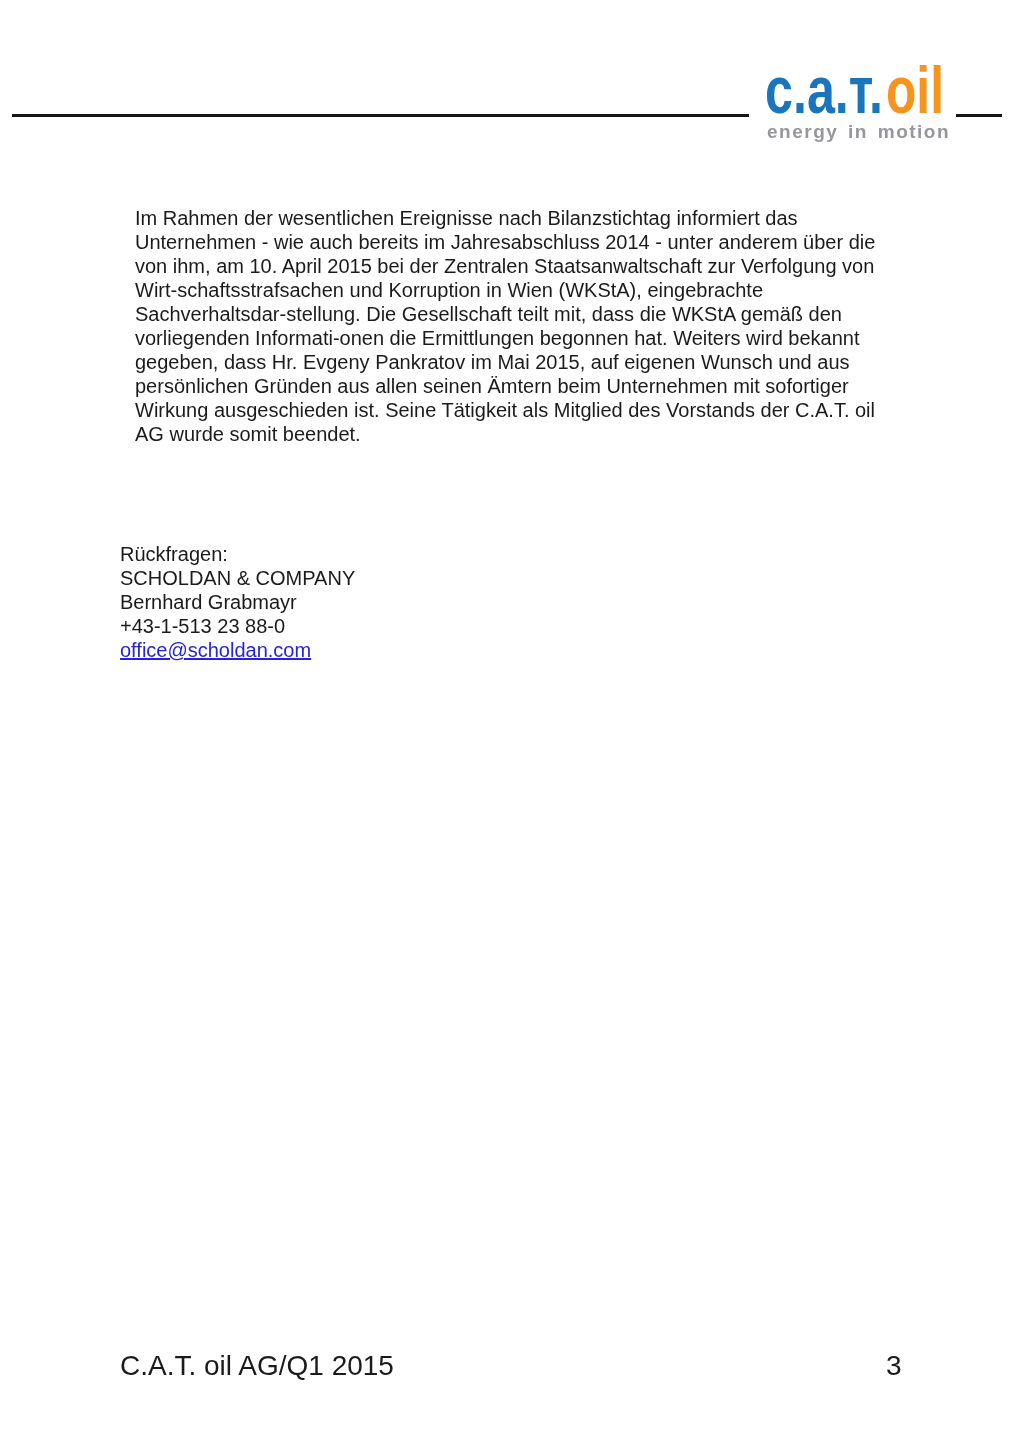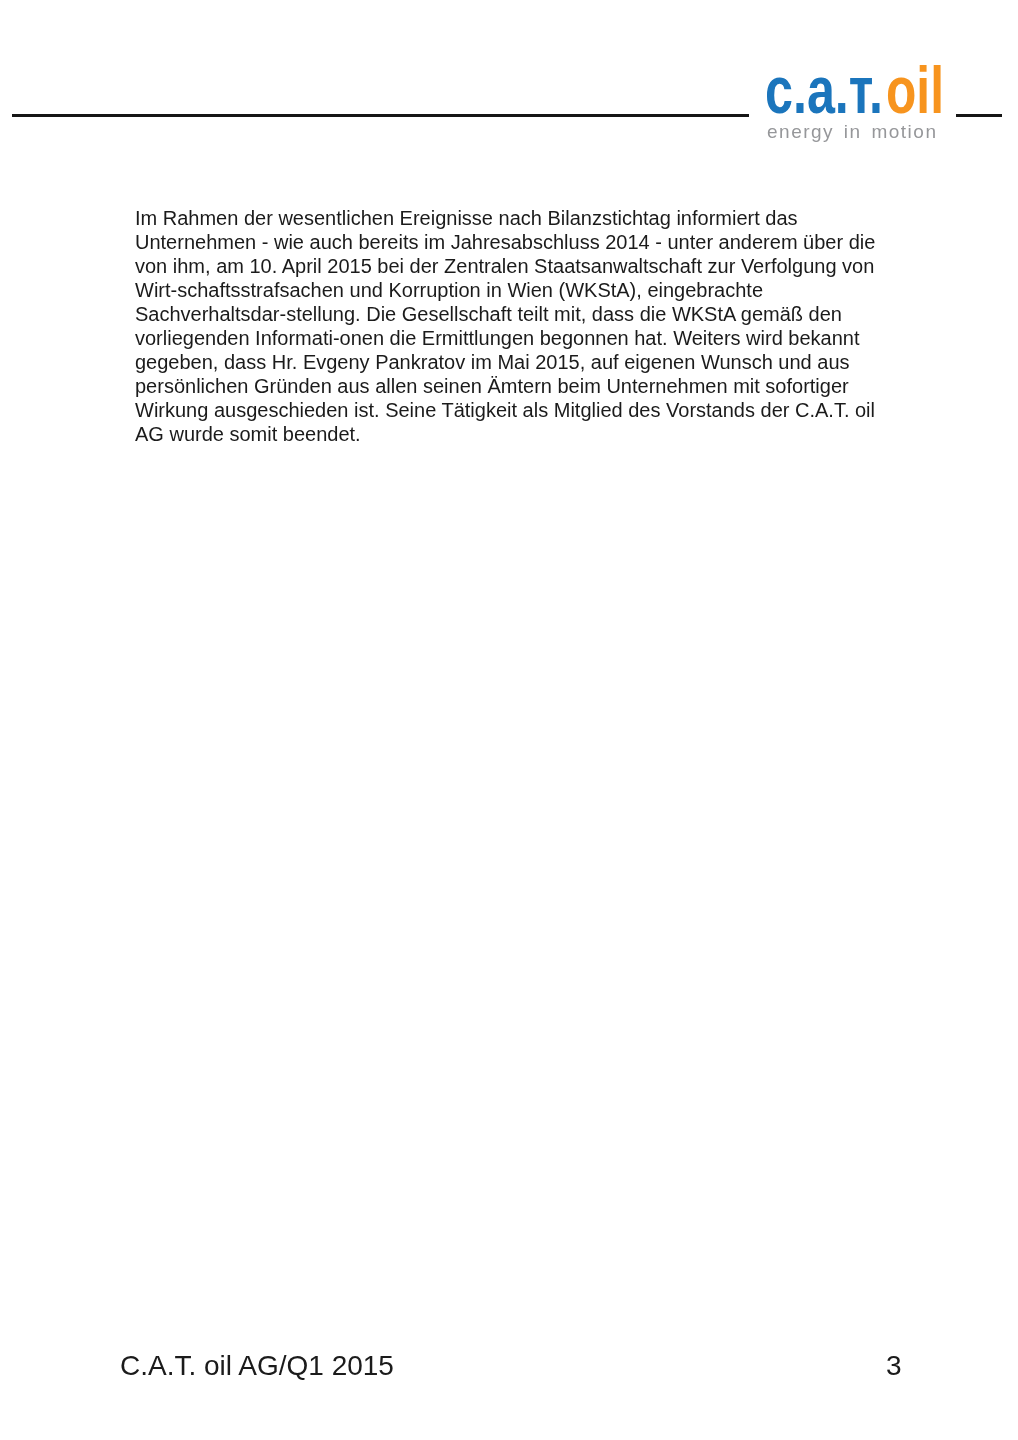--- a/index.html
+++ b/index.html
@@ -44,20 +44,21 @@
   .logo-tagline {
     position: absolute;
     left: 767px;
     top: 121px;
     width: 180px;
     font-size: 19px;
     letter-spacing: 1.5px;
     word-spacing: 3px;
     color: #96979a;
     white-space: nowrap;
+    font-weight: bold;
   }
 
   
   .body-par {
     position: absolute;
     left: 120px;
     width: 810px;
     margin: 15px;
     font-size: 20px;
     line-height: 24px;
@@ -110,17 +111,26 @@
 von ihm, am 10. April 2015 bei der Zentralen Staatsanwaltschaft zur Verfolgung von
 Wirt-schaftsstrafsachen und Korruption in Wien (WKStA), eingebrachte
 Sachverhaltsdar-stellung. Die Gesellschaft teilt mit, dass die WKStA gemäß den
 vorliegenden Informati-onen die Ermittlungen begonnen hat. Weiters wird bekannt
 gegeben, dass Hr. Evgeny Pankratov im Mai 2015, auf eigenen Wunsch und aus
 persönlichen Gründen aus allen seinen Ämtern beim Unternehmen mit sofortiger
 Wirkung ausgeschieden ist. Seine Tätigkeit als Mitglied des Vorstands der C.A.T. oil
 AG wurde somit beendet.</p>
 
 
+  <div class="contact-block">
+    <div class="contact-line">Rückfragen:</div>
+    <div class="contact-line">SCHOLDAN &amp; COMPANY</div>
+    <div class="contact-line">Bernhard Grabmayr</div>
+    <div class="contact-line">+43-1-513 23 88-0</div>
+    <div class="contact-line">
+      <a class="email-link">office@scholdan.com</a>
+    </div>
+  </div>
 
   <span class="footer-ref">C.A.T. oil AG/Q1 2015</span>
   <span class="footer-page">3</span>
 
 </div>
 
 </body></html>

